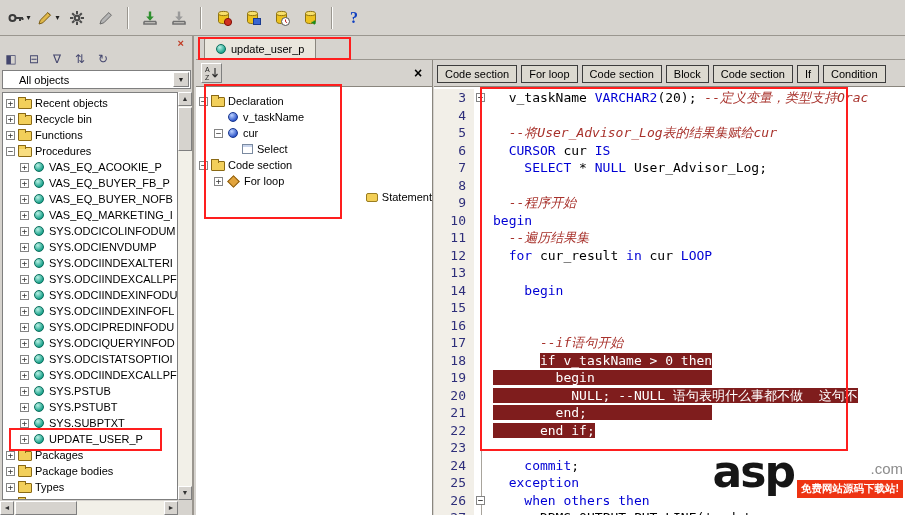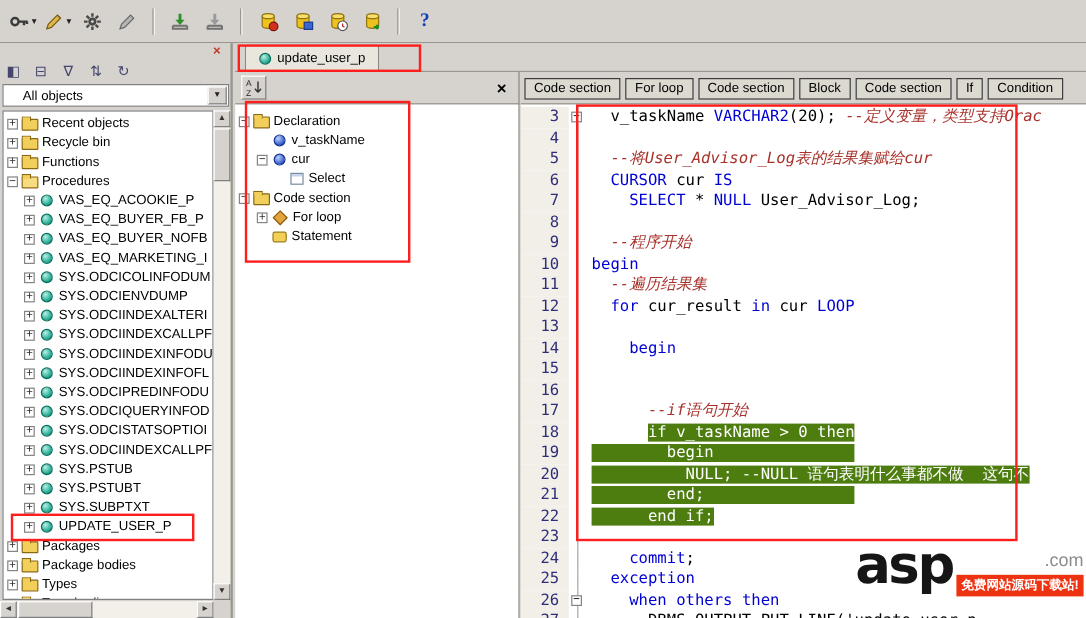--- a/index.html
+++ b/index.html
@@ -85,31 +85,31 @@
   
   .code-row{display:flex;height:17.5px;font:13px/17.5px "DejaVu Sans Mono",monospace;white-space:pre}
   .code-num{width:40px;text-align:right;padding-right:8px;color:#2e2e7a;background:#f2efe8;flex:none}
   .fold-cell{width:15px;flex:none;position:relative;
     background-image:linear-gradient(#a8a49c,#a8a49c);background-repeat:no-repeat;background-position:7px 0;background-size:1px 100%}
   .fold-box{position:absolute;left:2px;top:4px;width:9px;height:9px;background:#fff;border:1px solid #848484;
     font-size:9px;line-height:7px;text-align:center;font-family:"DejaVu Sans Mono",monospace}
   .code-text{padding-left:4px;color:#000}
   .code-text .k{color:#0000d4}
   .code-text .c{color:#a8322c;font-style:italic}
-  .code-text .sel{background:#4d7c0f;color:#fff}
+  .code-text .sel{background:#7f1d1d;color:#fff}
 
   
   .anno{position:absolute;border:2px solid #fe1e1e;pointer-events:none;z-index:50}
   #anno-tab{left:198px;top:37px;width:153px;height:23px}
   #anno-struct{left:204px;top:84px;width:138px;height:135px}
   #anno-proc{left:9px;top:428px;width:153px;height:23px}
   #anno-code{left:480px;top:87px;width:368px;height:364px}
 
   
-  #watermark{position:absolute;right:2px;top:446px;display:flex;align-items:center;z-index:40}
+  #watermark{position:absolute;right:2px;top:446px;display:flex;align-items:flex-end;z-index:40}
   .wm-asp{font-family:"DejaVu Sans",sans-serif;font-size:44px;font-weight:bold;color:#161616;letter-spacing:-2px;line-height:52px}
   .wm-ku{font-family:"DejaVu Sans",sans-serif;font-size:44px;font-weight:bold;color:#b3b3b3;letter-spacing:-2px;line-height:52px}
   .wm-col{display:flex;flex-direction:column;align-items:flex-end;margin-top:11px;margin-left:3px}
   .wm-com{font-size:15px;color:#8c8c8c;font-weight:normal}
   .wm-badge{margin-top:3px;background:#ee3312;color:#fff;font-size:10.5px;font-weight:bold;padding:2px 4px;white-space:nowrap}
 </style>
 </head>
 <body>
 
 <div id="window">
@@ -406,21 +406,21 @@
           <div class="tree-row" style="padding-left: 3px;">
             <span class="expand">−</span>
             <span class="ticon icon-folder"></span>
             <span class="tree-label">Code section</span>
           </div>
           <div class="tree-row" style="padding-left: 18px;">
             <span class="expand">+</span>
             <span class="ticon icon-loop"></span>
             <span class="tree-label">For loop</span>
           </div>
-          <div class="tree-row" style="padding-left: 18px;">
+          <div class="tree-row" style="padding-left: 18px; justify-content: flex-end;">
             <span class="expand none"></span>
             <span class="ticon icon-stmt"></span>
             <span class="tree-label">Statement</span>
           </div>
         </div>
     </div>
 
     <div id="editor">
       <div id="code-lines">
           <div class="code-row"><span class="code-num">3</span><span class="fold-cell"><span class="fold-box">−</span></span><span class="code-text"><span class="p">  v_taskName </span><span class="k">VARCHAR2</span><span class="p">(20); </span><span class="c">--定义变量，类型支持Orac</span></span></div>

